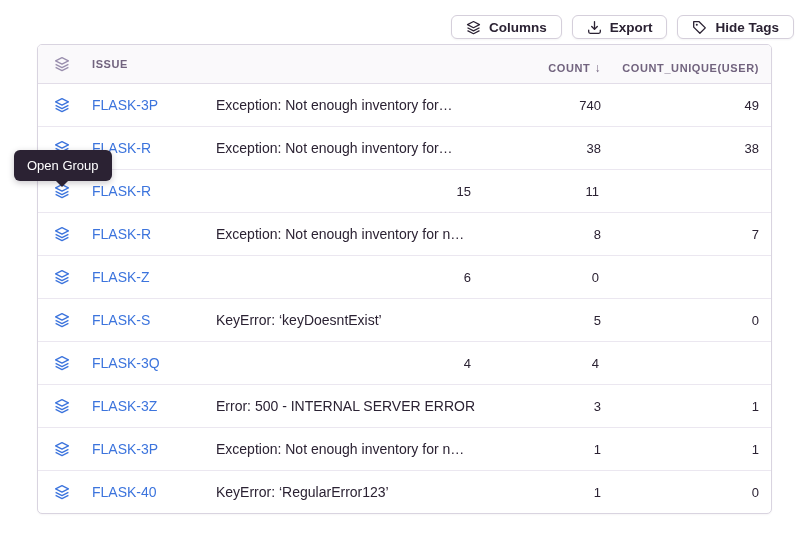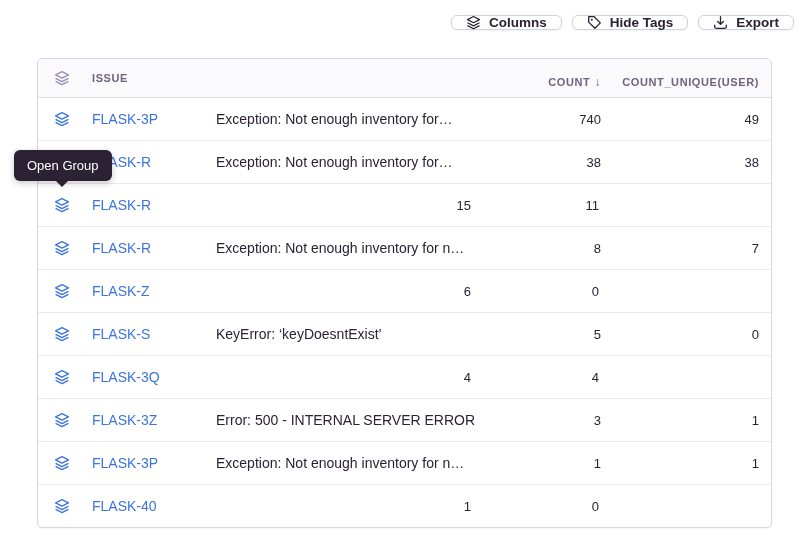--- a/index.html
+++ b/index.html
@@ -8,29 +8,29 @@
     background:#ffffff;
     font-family:"Liberation Sans",sans-serif;
     position:relative;
     overflow:hidden;
     color:#2b2233;
   }
   
   .toolbar{position:absolute;top:15px;right:13px;display:flex;gap:10px;}
   .btn{
     display:inline-flex;align-items:center;gap:8px;
-    height:15px;padding:0 14px;
+    height:24px;padding:0 14px;
     background:#fff;border:1px solid #d5cfdb;border-radius:6px;
     font-family:inherit;font-size:13.5px;font-weight:bold;color:#2b2233;
     cursor:pointer;box-shadow:0 1px 2px rgba(43,34,51,0.05);
   }
   .btn svg{display:block;color:#2b2233;}
   
   .tableWrap{
-    position:absolute;left:37px;top:58px;width:733px;
+    position:absolute;left:37px;top:44px;width:733px;
     border:1px solid #d9d4e0;border-radius:5px;background:#fff;
     box-shadow:0 1px 2px rgba(43,34,51,0.04);
   }
   .tr{
     display:grid;
     grid-template-columns:48px 122px 1fr 130px 160px;
     align-items:center;
     height:42px;
     border-top:1px solid #ebe7f0;
   }
@@ -100,32 +100,32 @@
     <span class="btn-ic">
         <svg width="15" height="15">
           <use href="#ic-layers"></use>
         </svg>
       </span>
     <span>Columns</span>
   </button>
   <button class="btn">
     <span class="btn-ic">
         <svg width="15" height="15">
-          <use href="#ic-tag"></use>
+          <use href="#ic-export"></use>
         </svg>
       </span>
-    <span>Hide Tags</span>
+    <span>Export</span>
   </button>
   <button class="btn">
     <span class="btn-ic">
         <svg width="15" height="15">
-          <use href="#ic-export"></use>
+          <use href="#ic-tag"></use>
         </svg>
       </span>
-    <span>Export</span>
+    <span>Hide Tags</span>
   </button>
 </div>
 
 <div class="tableWrap">
 
   <div class="tr thead">
     <div class="td-ic hdr-ic">
         <svg width="16" height="16">
           <use href="#ic-layers"></use>
         </svg>
@@ -263,19 +263,20 @@
 
   <div class="tr">
     <div class="td-ic">
         <span class="row-ic">
           <svg width="16" height="16">
             <use href="#ic-layers"></use>
           </svg>
         </span>
       </div>
     <div class="td-issue"><a class="issue-link">FLASK-40</a></div>
+    <div class="td-title">KeyError: ‘RegularError123’</div>
     <div class="td-num">1</div>
     <div class="td-num td-uni">0</div>
   </div>
 
 </div>
 
 <div class="tooltip">Open Group</div>
 
 </body></html>

